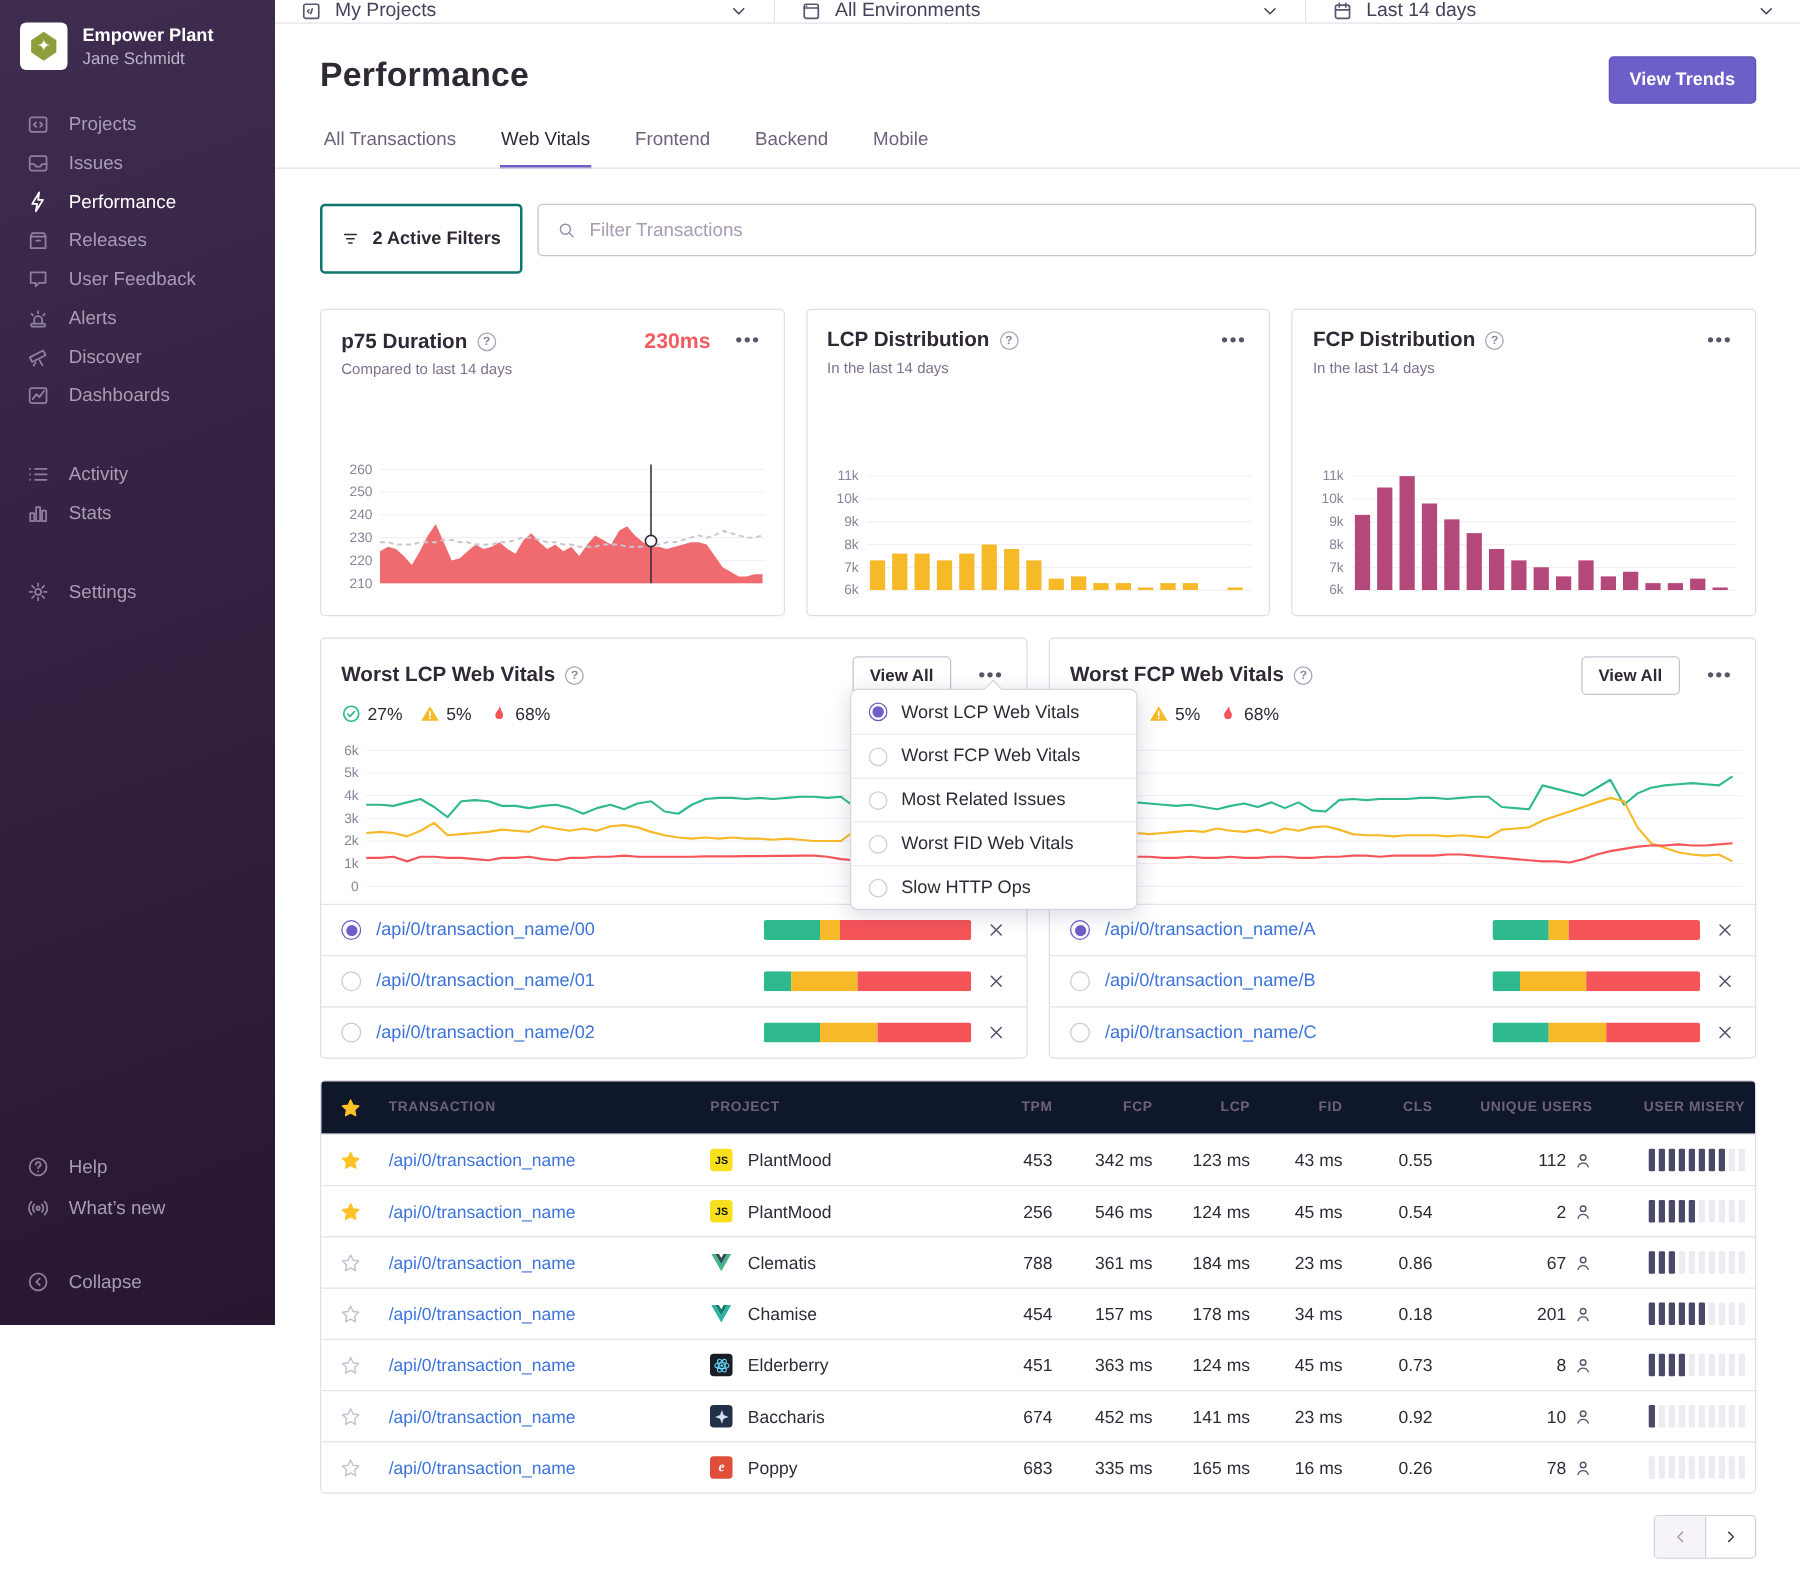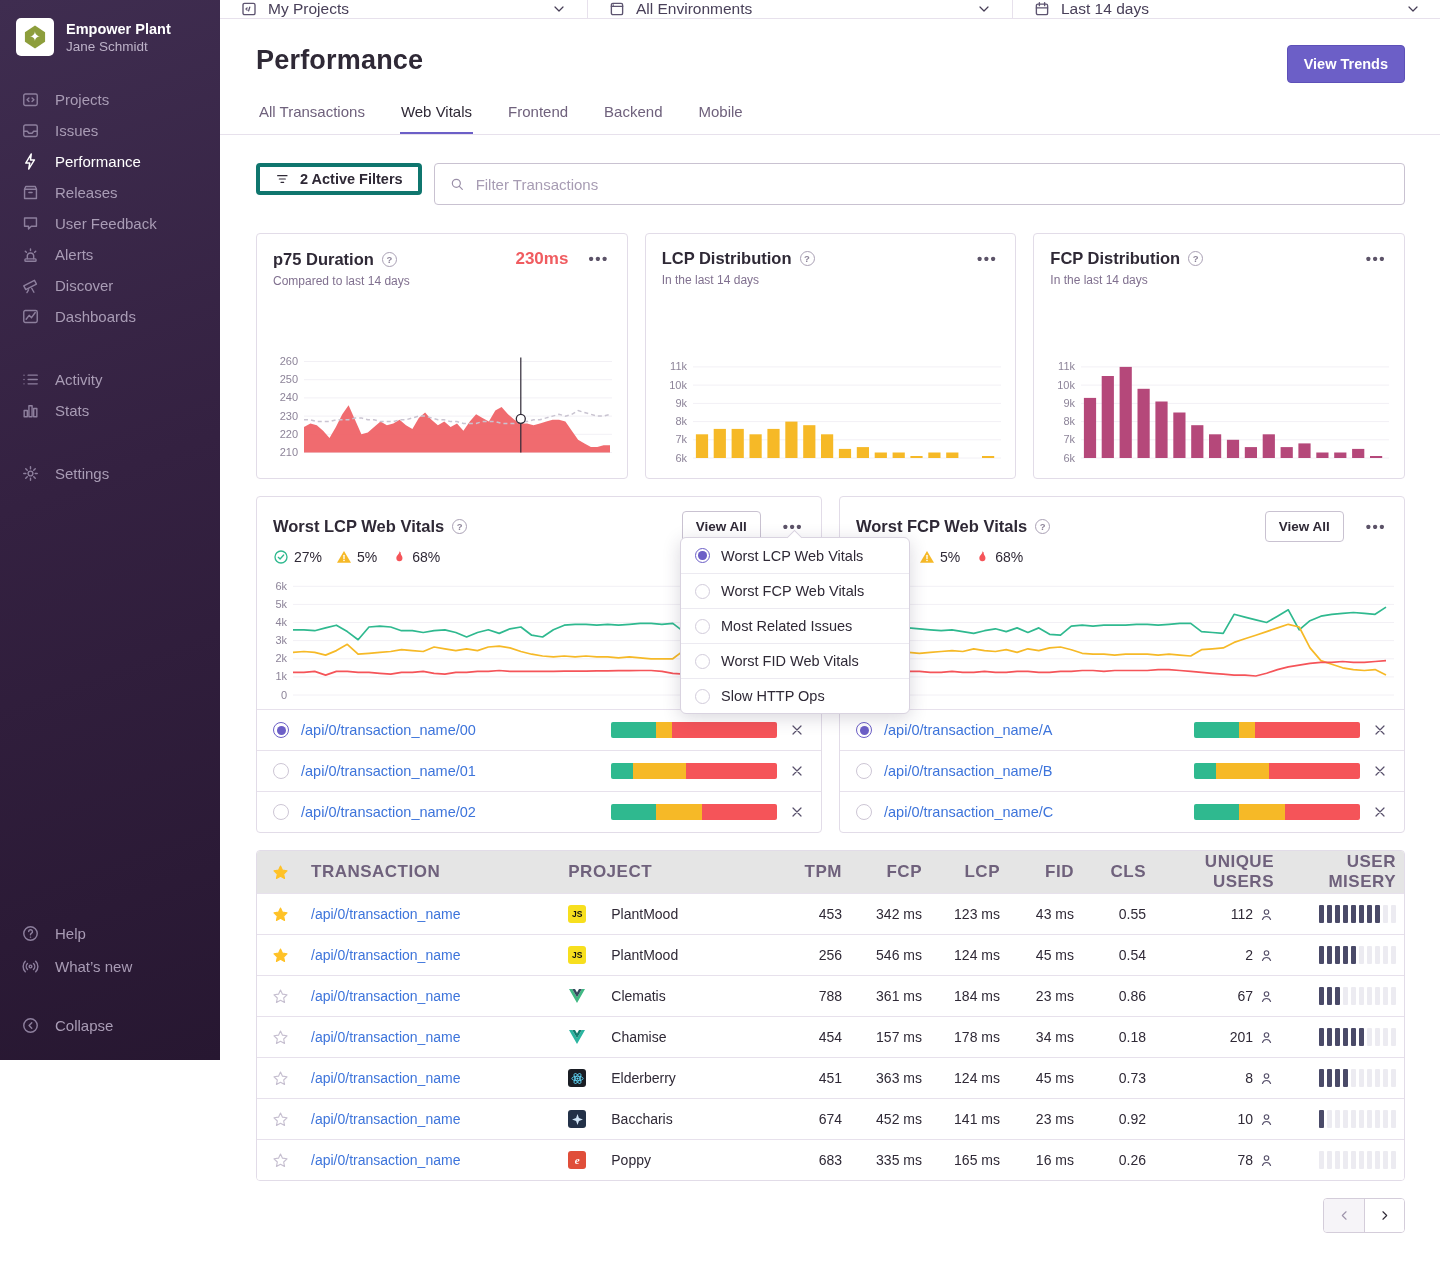--- a/index.html
+++ b/index.html
@@ -35,38 +35,38 @@
   .nav-footer .nav-item { padding-top:7px; padding-bottom:7px; }
   .collapse-gap { height:26px; }
 
   
   .main { flex:1; display:flex; flex-direction:column; background:#fff; }
   .topbar { height:60px; border-bottom:1px solid #e7e1ec; display:flex; align-items:stretch; }
   .tb-seg { display:flex; align-items:center; gap:10px; padding:0 20px; font-size:15.5px; color:#494059; border-right:1px solid #e7e1ec; cursor:pointer; }
   .tb-seg:last-child { border-right:none; }
   .tb-seg .nico { width:18px; height:18px; color:#5d5470; }
   .tb-label { flex:1; }
-  .tb-seg.seg-projects { width:368px; }
+  .tb-seg.seg-projects { width:400px; }
   .tb-seg.seg-envs { width:425px; }
   .tb-seg.seg-date { flex:1; }
   .chev { width:16px; height:16px; color:#463d55; }
 
   .page-head { padding:26px 36px 0; }
   .head-row { display:flex; align-items:flex-start; justify-content:space-between; }
   .page-title { font-size:27px; font-weight:700; color:#2f2936; letter-spacing:.2px; }
   .btn-primary { background:#6C5FC7; color:#fff; border:1px solid #5d50b8; border-radius:4px; font-size:14.5px; font-weight:bold; padding:10px 16px; cursor:pointer; font-family:inherit; }
   .tabs { display:flex; gap:34px; margin-top:20px; padding:0 2px; }
   .tab { font-size:15px; color:#6f617c; padding:0 1px 12px; cursor:pointer; border-bottom:3px solid transparent; }
   .tab.active { color:#2f2936; border-bottom-color:#6C5FC7; }
   .tabs-underline { border-bottom:1px solid #e7e1ec; margin-top:-1px; }
 
   .content { padding:28px 36px 0; position:relative; }
 
   .filter-row { display:flex; gap:12px; }
-  .btn-filters { display:flex; align-items:center; gap:9px; background:#fff; border:4px solid #0f766e; border-radius:4px; height:32px; padding:12px 15px; font-size:14.5px; font-weight:bold; color:#2f2936; cursor:pointer; font-family:inherit; }
+  .btn-filters { display:flex; align-items:center; gap:9px; background:#fff; border:2px solid #0f766e; border-radius:4px; height:56px; padding:12px 15px; font-size:14.5px; font-weight:bold; color:#2f2936; cursor:pointer; font-family:inherit; }
   .btn-filters .nico { width:16px; height:16px; color:#2f2936; }
   .search-box { flex:1; display:flex; align-items:center; gap:9px; border:1px solid #c9c2d1; border-radius:4px; height:42px; padding:0 14px; }
   .search-box .nico { width:16px; height:16px; color:#9a8fa8; }
   .search-box input { border:none; outline:none; flex:1; font-size:15px; font-family:inherit; color:#2f2936; background:transparent; }
   .search-box input::placeholder { color:#a79cb3; }
 
   .cards3 { display:grid; grid-template-columns:repeat(3,1fr); gap:17px; margin-top:28px; }
   .card { background:#fff; border:1px solid #e2dce8; border-radius:4px; position:relative; }
   .mini-card { height:246px; padding:15px 16px; }
   .card-title-row { display:flex; align-items:center; gap:8px; }
@@ -100,31 +100,31 @@
   .dropdown:before { content:""; position:absolute; top:-6px; left:108px; width:10px; height:10px; background:#fff; border-left:1px solid #d9d3e0; border-top:1px solid #d9d3e0; transform:rotate(45deg); }
   .dd-item { display:flex; align-items:center; gap:11px; height:35px; padding:0 14px; border-top:1px solid #eceaf1; font-size:14.5px; color:#2f2936; cursor:pointer; }
   .dd-item:first-child { border-top:none; }
   .dd-radio { width:15px; height:15px; border-radius:50%; border:1.5px solid #d2ccdb; position:relative; flex:0 0 15px; }
   .dd-radio.sel { border-color:#6C5FC7; }
   .dd-radio.sel:after { content:""; position:absolute; inset:2.3px; border-radius:50%; background:#6C5FC7; }
 
   
   .tx-table { margin-top:17px; border:1px solid #e2dce8; border-radius:4px; overflow:hidden; }
   .t-grid { display:grid; grid-template-columns:46px minmax(0,1.15fr) minmax(0,1fr) 66px 80px 78px 74px 72px 128px 122px; align-items:center; }
-  .t-head { background:#e5e5e5; height:42px; font-size:17px; font-weight:bold; letter-spacing:.5px; color:#6f617c; }
+  .t-head { background:#0f172a; height:42px; font-size:11px; font-weight:bold; letter-spacing:.5px; color:#6f617c; }
   .t-head > div { padding:0 8px; }
   .t-row { border-top:1px solid #e7e1ec; height:41px; font-size:14px; color:#2f2936; background:#fff; }
   .t-row > div { padding:0 8px; }
   .cell-num { text-align:right; }
   .cell-star { display:flex; justify-content:center; cursor:pointer; }
   .star { width:17px; height:17px; }
   .star.on { color:#FFC227; fill:#FFC227; }
   .star.off { color:#c6bfd0; fill:none; }
   .tx-link { color:#3D74DB; cursor:pointer; }
-  .proj-cell { display:flex; align-items:center; gap:25px; }
+  .proj-cell { display:flex; align-items:center; gap:12px; }
   .plat { width:18px; height:18px; border-radius:3px; flex:0 0 18px; display:flex; align-items:center; justify-content:center; font-weight:bold; }
   .users-cell { display:flex; align-items:center; justify-content:flex-end; gap:6px; }
   .users-cell .nico { width:15px; height:15px; color:#57516b; }
   .misery { display:flex; gap:3px; justify-content:flex-end; }
   .misery i { width:5px; height:18px; border-radius:1px; background:#ecebf1; }
   .misery i.f { background:#4A4A68; }
 
   .pager-row { display:flex; justify-content:flex-end; margin:17px 0 40px; }
   .pager { display:flex; border:1px solid #d4cdda; border-radius:4px; overflow:hidden; }
   .pg-btn { width:40px; height:33px; display:flex; align-items:center; justify-content:center; cursor:pointer; background:#fff; }

